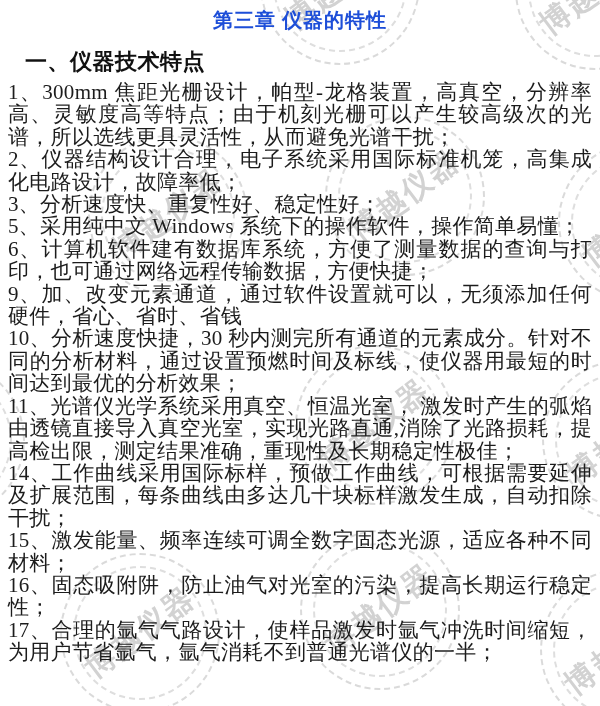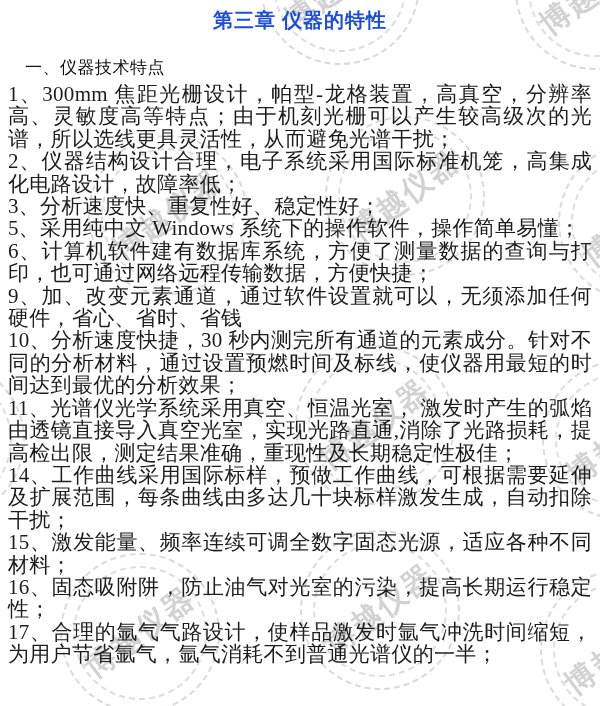--- a/index.html
+++ b/index.html
@@ -25,22 +25,22 @@
   }
   
   .content{position:relative;z-index:1;padding:0 8px;}
   .doc-title{
     text-align:center;
     font-size:20px;font-weight:bold;
     margin:7px 0 0 0;color:#1d4ed8;
     letter-spacing:1px;
   }
   .section-heading{
-    font-size:17px;font-weight:normal;
-    margin:22px 0 4px 17px;color:#111;
+    font-size:22px;font-weight:bold;
+    margin:13px 0 4px 17px;color:#111;
     letter-spacing:0.5px;
   }
   .body-text p{
     margin:0;
     font-size:21px;
     line-height:22.4px;
     letter-spacing:0.3px;
     text-align:justify;
   }
 </style>

